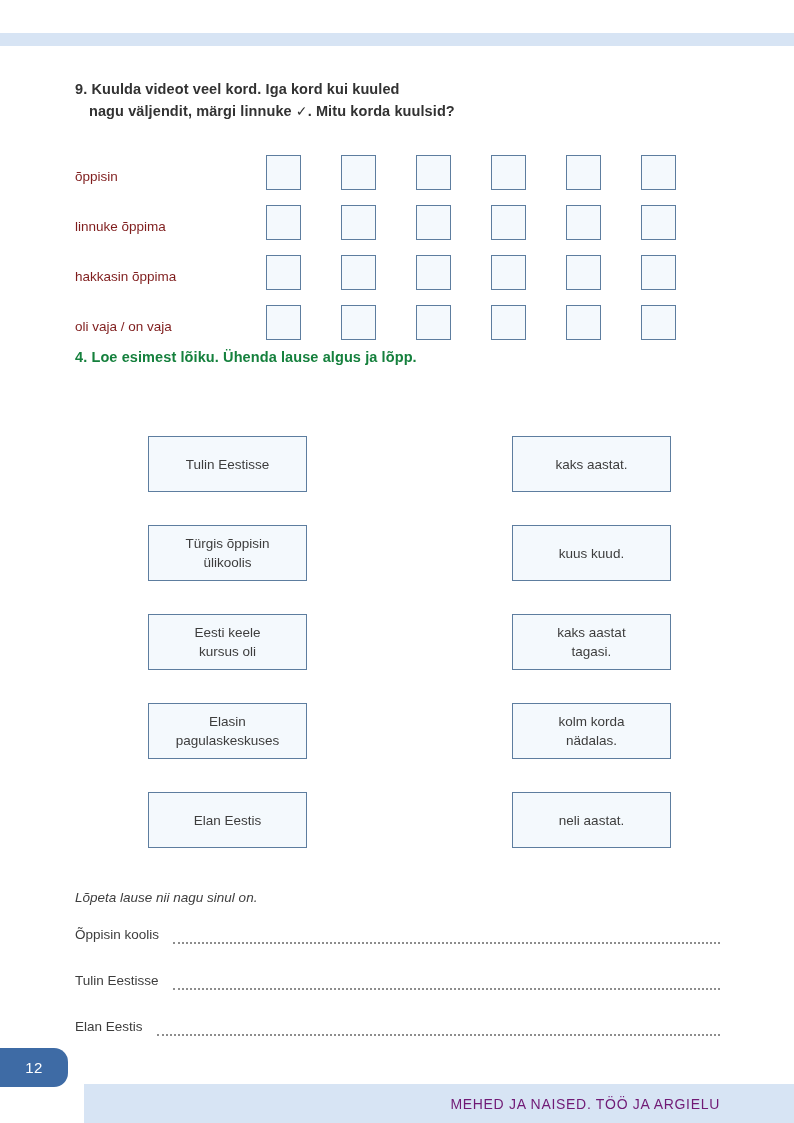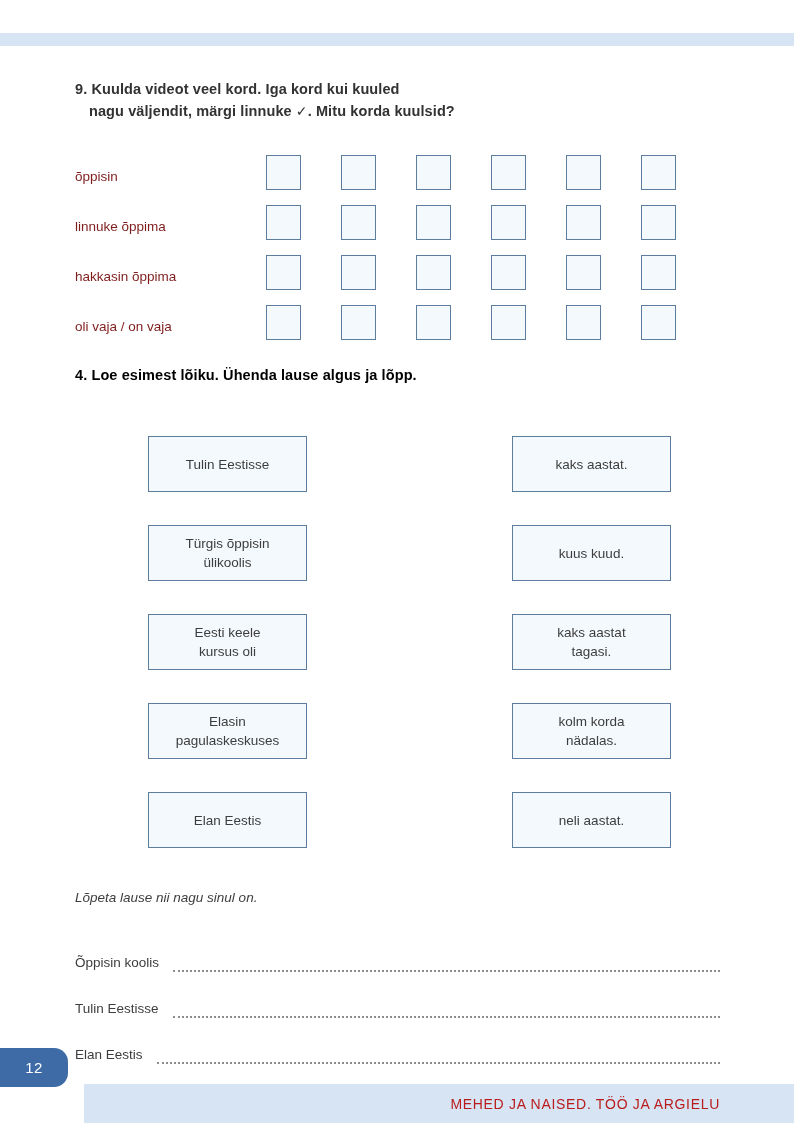--- a/index.html
+++ b/index.html
@@ -89,24 +89,24 @@
     margin-right: 40px;
     vertical-align: top;
     box-sizing: border-box;
   }
   .cbox:last-child { margin-right: 0; }
 
   
   .ex4-heading {
     position: absolute;
     left: 75px;
-    top: 367px;
+    top: 349px;
     font-size: 14.5px;
     font-weight: bold;
-    color: #000000;
+    color: #15803d;
     letter-spacing: 0.1px;
   }
 
   .match-area {
     position: absolute;
     left: 0;
     top: 436px;
     width: 794px;
   }
   .match-row {
@@ -137,21 +137,21 @@
     position: absolute;
     left: 75px;
     top: 890px;
     font-size: 13.5px;
     color: #3d3d3d;
     font-style: italic;
   }
   .sent-list {
     position: absolute;
     left: 75px;
-    top: 926px;
+    top: 898px;
     width: 645px;
   }
   .sent-row {
     position: relative;
     height: 46px;
     display: flex;
     align-items: flex-end;
   }
   .sent-stem {
     font-size: 13.5px;
@@ -173,21 +173,21 @@
     top: 1084px;
     width: 710px;
     height: 39px;
     background: #d7e4f4;
     display: flex;
     align-items: center;
     justify-content: flex-end;
   }
   .footer-title {
     font-size: 14px;
-    color: #b91c1c;
+    color: #701a75;
     letter-spacing: 0.7px;
     padding-right: 74px;
   }
   .page-tab {
     position: absolute;
     left: 0;
     top: 1048px;
     width: 68px;
     height: 39px;
     background: #3e6ba5;

